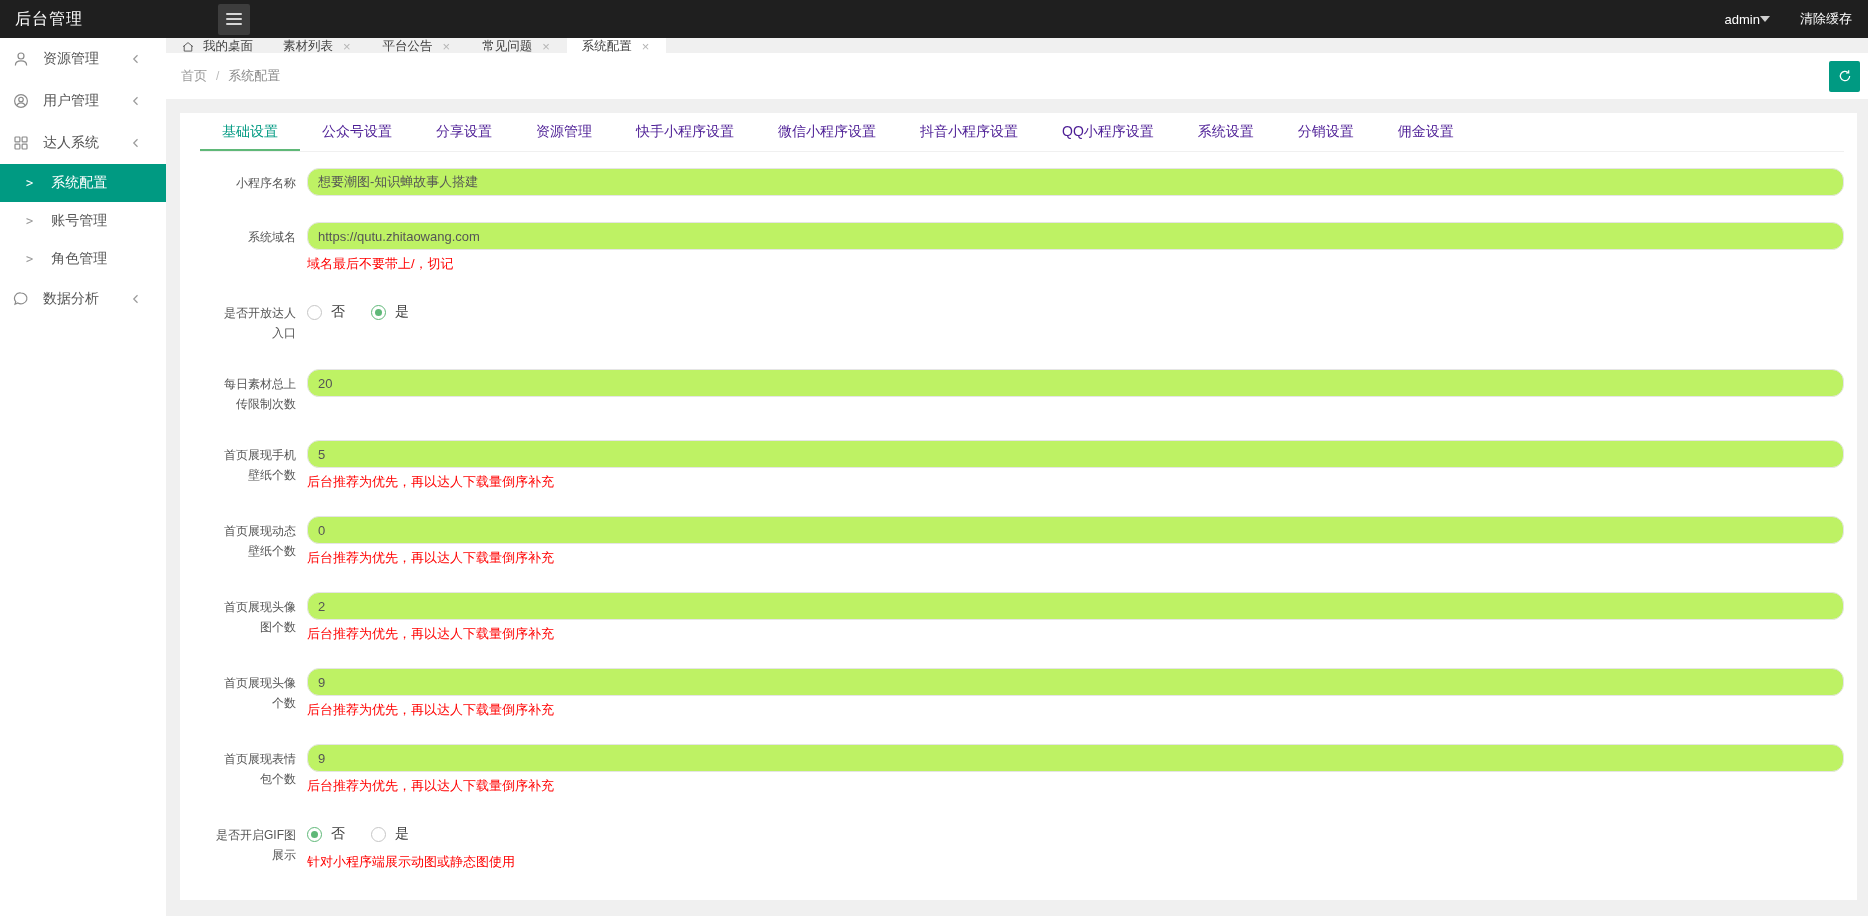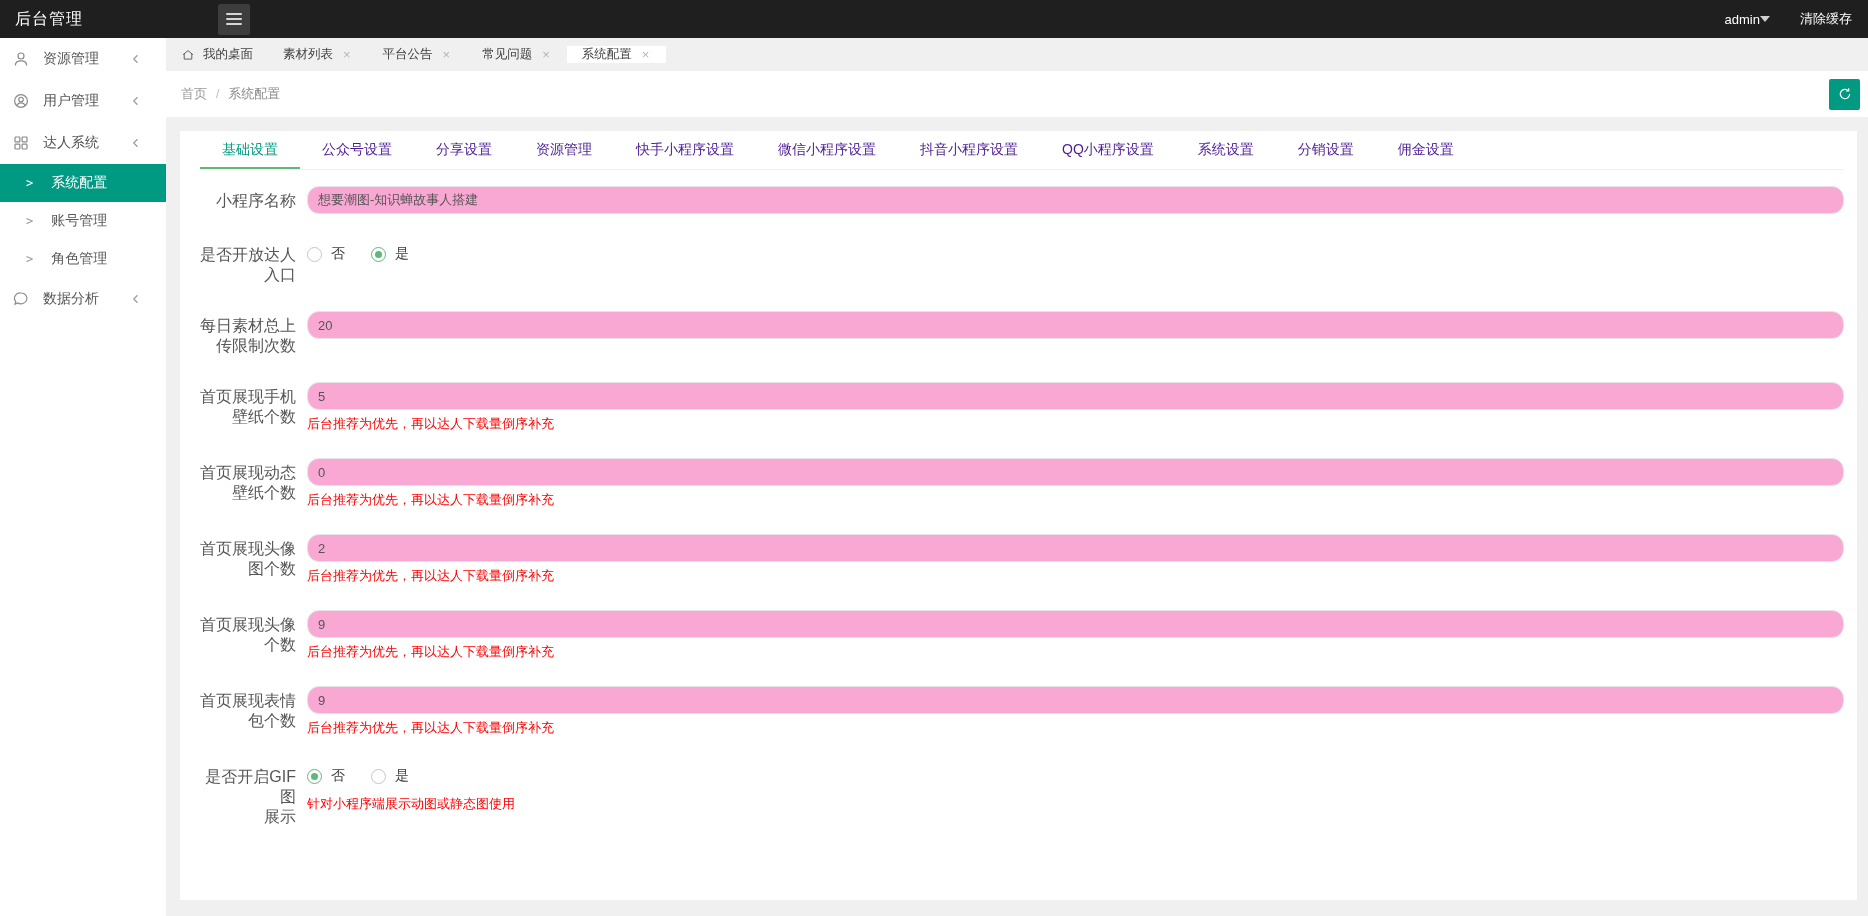--- a/index.html
+++ b/index.html
@@ -32,21 +32,21 @@
   .sub-item { height:38px; display:flex; align-items:center; padding-left:26px; font-size:14px;
     color:#595959; cursor:pointer; }
   .sub-item .arrow { font-size:12px; color:#9a9a9a; margin-right:18px; font-family:"DejaVu Sans Mono",monospace; }
   .sub-item.active { background:#009a82; color:#fff; }
   .sub-item.active .arrow { color:#fff; }
 
   
   .main { margin-left:166px; height:878px; display:flex; flex-direction:column; }
 
   
-  .tabbar { height:33px; background:#f0f0f0; display:flex; align-items:center; }
+  .tabbar { height:15px; background:#f0f0f0; display:flex; align-items:flex-start; }
   .ptab { display:flex; align-items:center; gap:8px; padding:0 15px; font-size:12.5px; color:#3f3f3f; cursor:pointer; }
   .ptab .home-ic svg { width:14px; height:14px; stroke:#555; fill:none; stroke-width:1.6; }
   .ptab .close { color:#b5b5b5; font-size:13px; line-height:1; padding:2px; }
   .ptab.active { background:#fff; }
 
   
   .breadcrumb-bar { height:46px; background:#fff; display:flex; align-items:center; padding:0 8px 0 15px; }
   .crumb { font-size:13px; color:#999; }
   .crumb-sep { font-size:12px; color:#bbb; margin:0 9px; }
   .crumb-cur { font-size:13px; color:#8a8a8a; }
@@ -59,25 +59,25 @@
   .card { background:#fff; height:100%; padding:0 13px 0 20px; }
 
   
   .form-tabs { display:flex; border-bottom:1px solid #f0f0f0; }
   .ftab { padding:0 22px; line-height:37px; height:38px; font-size:14px; color:#4c1d95; cursor:pointer; }
   .ftab.active { color:#009a82; border-bottom:2px solid #5fb878; }
 
   
   .form { padding-top:16px; }
   .row { display:flex; margin-bottom:26px; }
-  .row-label { width:96px; flex-shrink:0; text-align:right; font-size:16px; color:#565656;
+  .row-label { width:96px; flex-shrink:0; text-align:right; font-size:12px; color:#565656;
     line-height:20px; padding-top:5px; }
   .row-control { flex:1; margin-left:11px; }
   .text-input { width:100%; height:28px; border:1px solid #e5e5e5; border-radius:12px; padding:0 10px;
-    font-size:13px; color:#555; background:#f9a8d4; outline:none; }
+    font-size:13px; color:#555; background:#bef264; outline:none; }
   .hint { color:#ff0000; font-size:13px; margin-top:5px; line-height:17px; }
   .radio-row { display:flex; align-items:center; height:28px; }
   .radio { display:flex; align-items:center; margin-right:26px; cursor:pointer; }
   .radio-circle { width:15px; height:15px; border-radius:50%; border:1px solid #c6c6c6; background:#fff;
     position:relative; flex-shrink:0; }
   .radio-circle.checked { border-color:#5fb878; }
   .radio-circle.checked::after { content:''; position:absolute; left:3px; top:3px; right:3px; bottom:3px;
     border-radius:50%; background:#5fb878; }
   .radio-label { font-size:14px; color:#3c3c3c; margin-left:9px; }
 </style>
@@ -238,20 +238,26 @@
         </div>
       <div class="form">
           <div class="row">
             <div class="row-label">
               <div>小程序名称</div>
             </div>
             <div class="row-control"><input class="text-input" type="text" value="想要潮图-知识蝉故事人搭建" style=""></div>
           </div>
           <div class="row">
             <div class="row-label">
+              <div>系统域名</div>
+            </div>
+            <div class="row-control"><input class="text-input" type="text" value="https://qutu.zhitaowang.com" style=""><div class="hint">域名最后不要带上/，切记</div></div>
+          </div>
+          <div class="row">
+            <div class="row-label">
               <div>是否开放达人</div>
               <div>入口</div>
             </div>
             <div class="row-control">
               <div class="radio-row">
                 <span class="radio">
                   <span class="radio-circle"></span>
                   <span class="radio-label">否</span>
                 </span>
                 <span class="radio">

